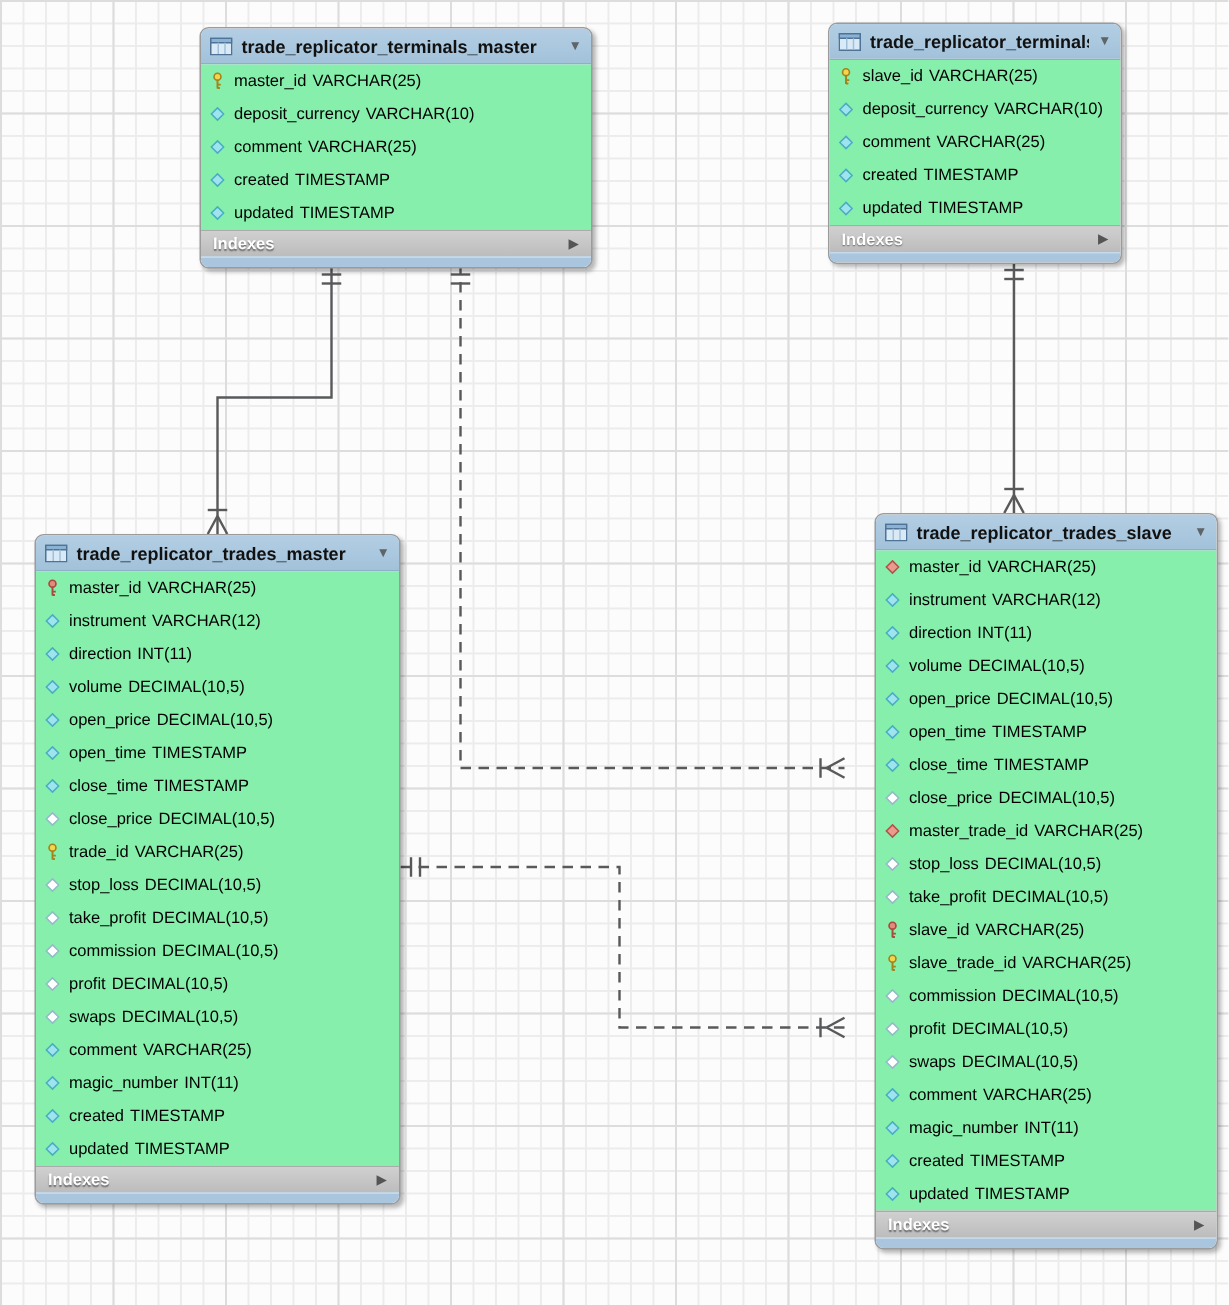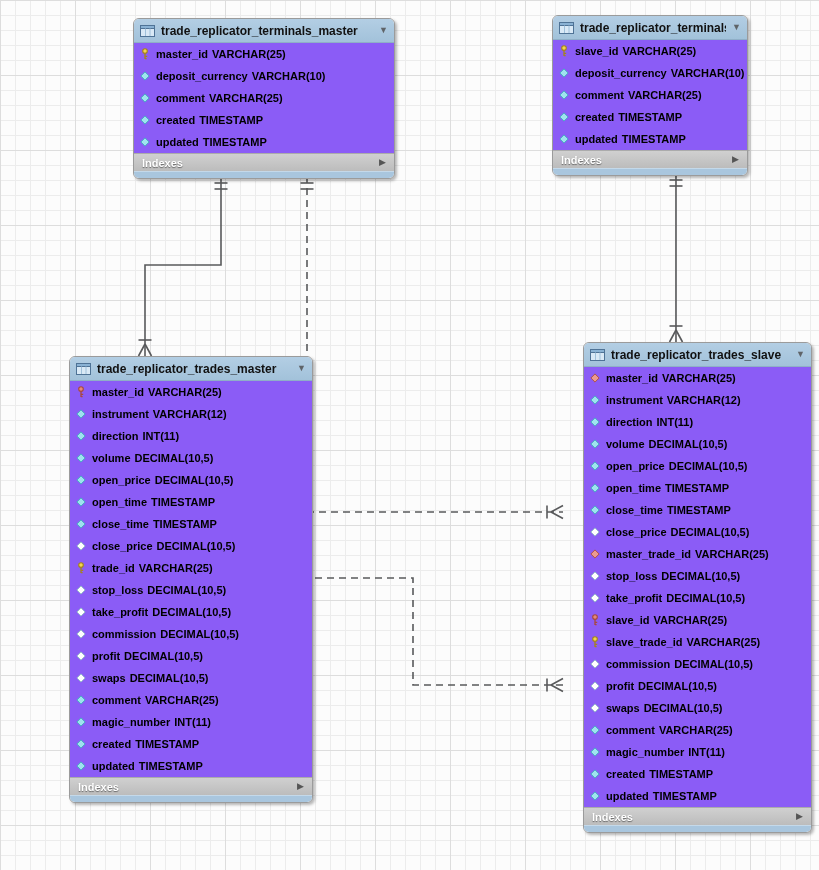--- a/index.html
+++ b/index.html
@@ -19,21 +19,21 @@
     position:absolute;border:1px solid #9b9b9b;border-radius:6px;overflow:hidden;
     box-shadow:2px 2px 3px rgba(0,0,0,.28);background:#fff;box-sizing:border-box;
   }
   .tbl-header{
     height:24px;background:linear-gradient(#b3cee4,#a2c2da);
     border-bottom:1px solid #8fafc7;
     display:flex;align-items:center;gap:6px;padding:0 6px;box-sizing:border-box;justify-content:flex-end;
   }
   .tbl-title{flex:1;font-size:12px;font-weight:bold;color:#111;white-space:nowrap;overflow:hidden;}
   .collapse-arrow{font-size:9px;color:#5f6468;line-height:1;}
-  .tbl-rows{background:#8b5cf6;font-weight:bold;}
+  .tbl-rows{background:#86efac;}
   .tbl-row{height:22px;display:flex;align-items:center;padding-left:6px;font-size:11px;color:#000;white-space:nowrap;}
   .col-icon{width:11px;height:12px;margin-right:5px;flex:0 0 auto;display:inline-flex;align-items:center;}
   .col-type{margin-left:4px;}
   .tbl-footer{
     height:18px;background:linear-gradient(#d0d0d0,#bcbcbc);border-top:1px solid #ababab;
     display:flex;align-items:center;justify-content:space-between;padding:0 8px;box-sizing:border-box;
   }
   .footer-label{font-size:11px;font-weight:bold;color:#fff;text-shadow:0 1px 1px rgba(80,80,80,.8);}
   .footer-arrow{font-size:9px;color:#555;line-height:1;}
   .tbl-strip{height:6px;background:#a9c6de;border-top:1px solid #c4d9ea;}
@@ -203,21 +203,21 @@
             <span class="col-name">updated</span>
             <span class="col-type">TIMESTAMP</span>
           </div>
         </div>
         <div class="tbl-footer">
           <span class="footer-label">Indexes</span>
           <span class="footer-arrow">▶</span>
         </div>
         <div class="tbl-strip"></div>
       </div>
-      <div class="table-node" style="left: 23px; top: 356px; width: 244px; margin-left: 46px;">
+      <div class="table-node" style="left: 23px; top: 356px; width: 244px;">
         <div class="tbl-header">
           <span class="tbl-icon">
             <svg width="15" height="12" viewBox="0 0 15 12">
               <rect x="0.5" y="0.5" width="14" height="11" fill="#d9e9f6" stroke="#4f7396"></rect>
               <rect x="0.5" y="0.5" width="14" height="3" fill="#8ab2d4" stroke="#4f7396"></rect>
               <path d="M5.5 3.5 V11 M10 3.5 V11" stroke="#9fc0da" stroke-width="1" fill="none"></path>
             </svg>
           </span>
           <span class="tbl-title">trade_replicator_trades_master</span>
           <span class="collapse-arrow">▼</span>

